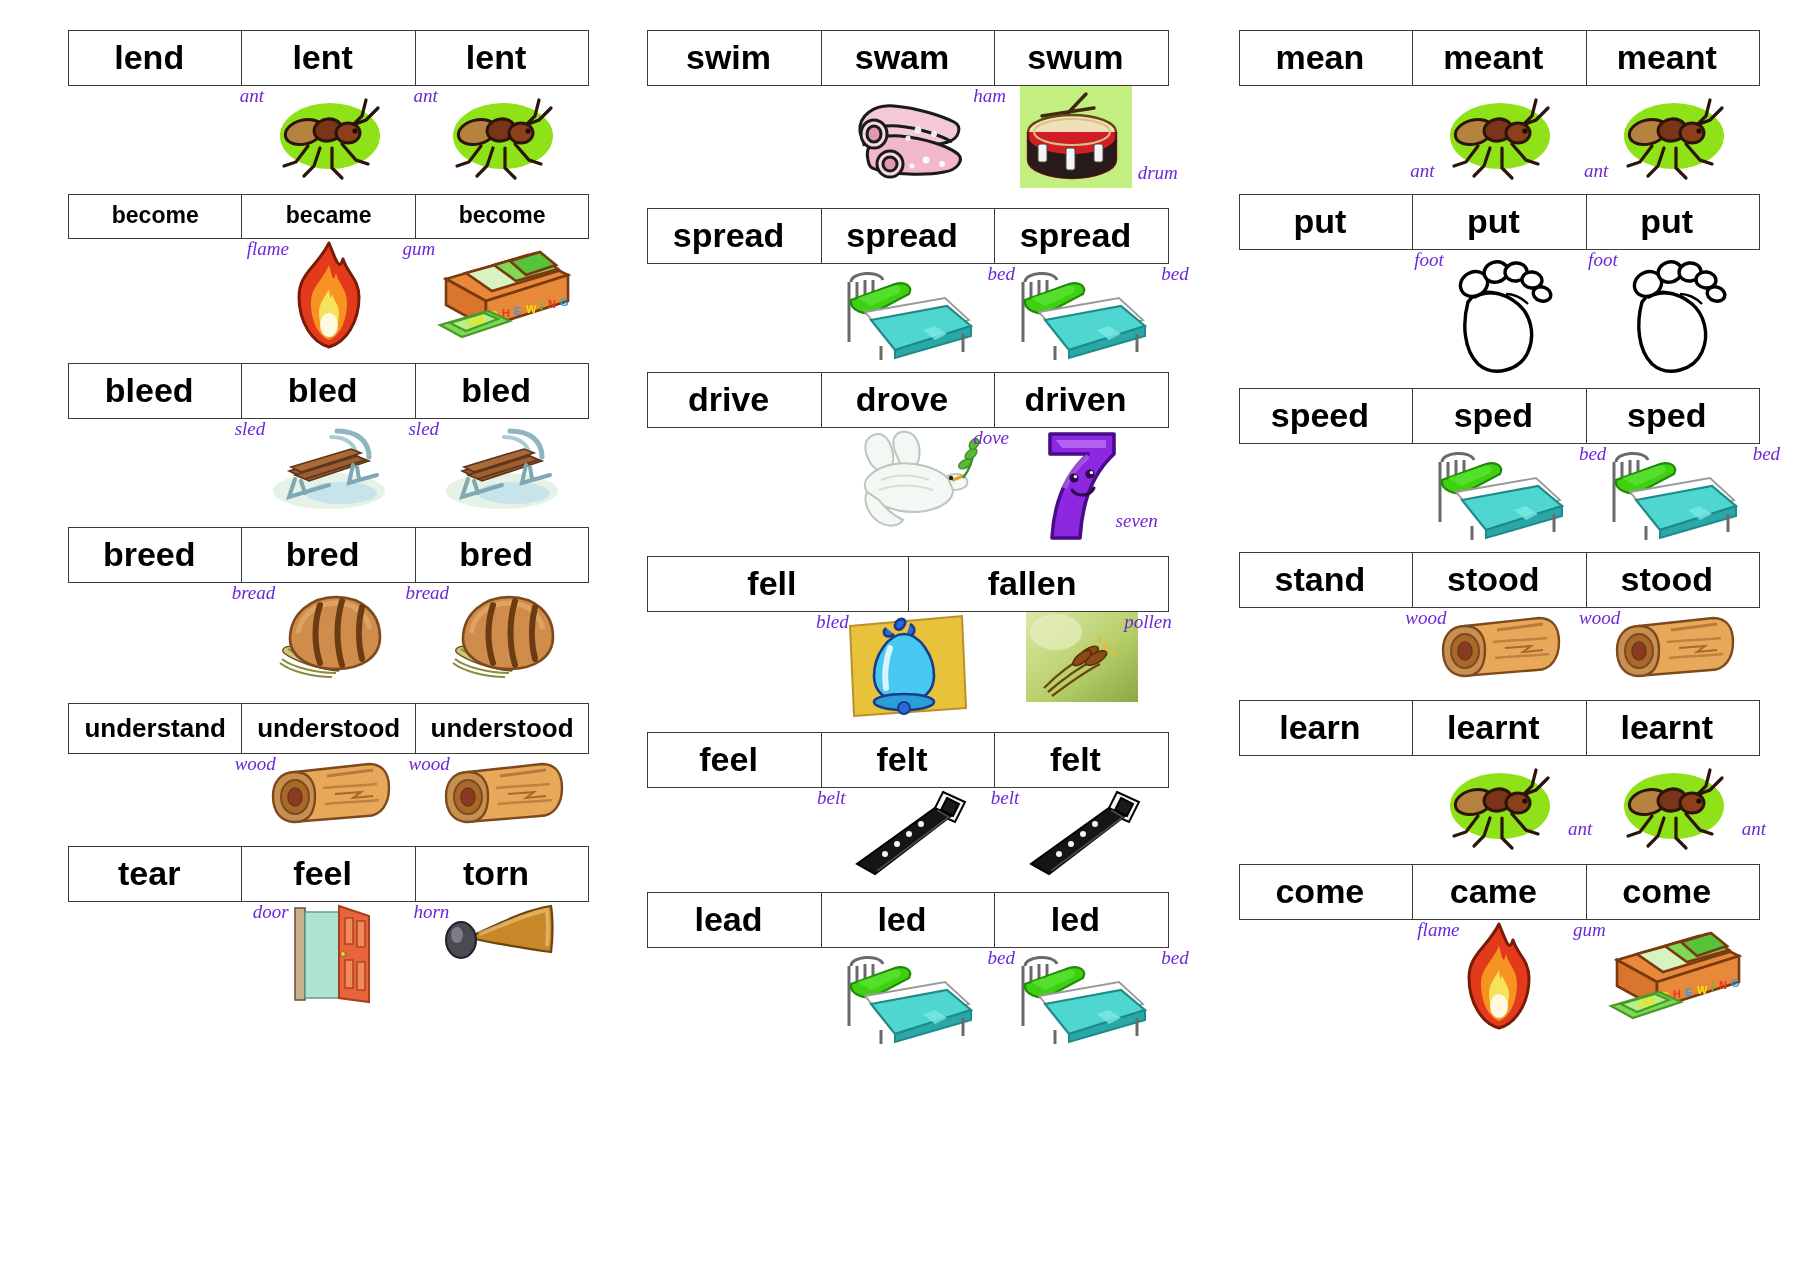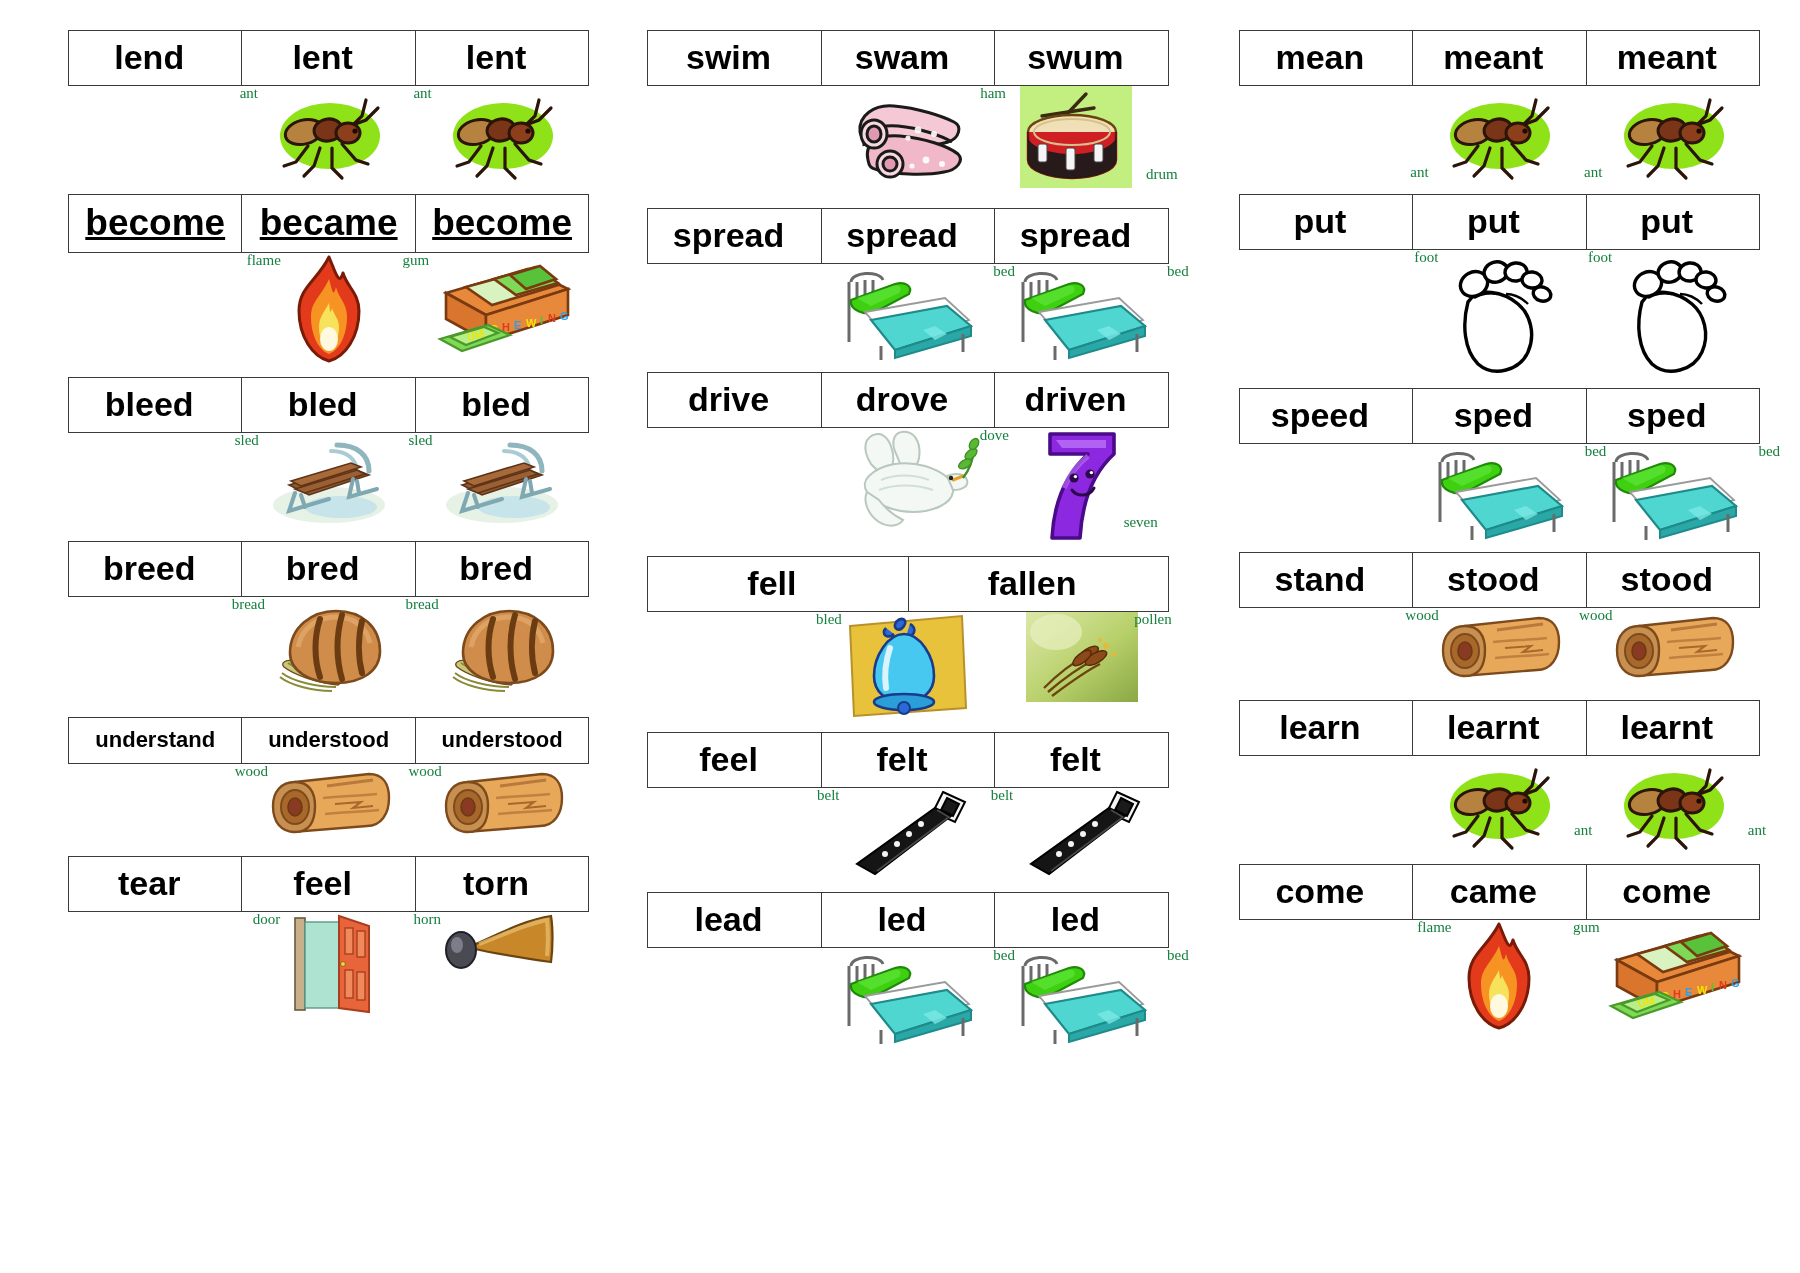--- a/index.html
+++ b/index.html
@@ -54,22 +54,22 @@
     color: #000;
     line-height: 1;
     display: flex;
     align-items: center;
     justify-content: center;
     white-space: nowrap;
   }
   .verb-cell:last-child { border-right: none; }
 
   .size-lg .verb-cell { font-size: 34px; padding: 9px 16px 11px 4px; }
-  .size-md .verb-cell { font-size: 37px; padding: 9px 4px 11px 4px; text-decoration: underline; }
-  .size-sm .verb-cell { font-size: 22px; padding: 11px 3px 12px 3px; }
+  .size-md .verb-cell { font-size: 23px; padding: 9px 4px 11px 4px; }
+  .size-sm .verb-cell { font-size: 26px; padding: 11px 3px 12px 3px; }
 
   
   .pic-row {
     display: flex;
     flex-direction: row;
     width: 100%;
   }
   .pic-slot {
     flex: 1 1 0;
     position: relative;
@@ -77,24 +77,25 @@
     align-items: flex-start;
     justify-content: center;
   }
   .pic-wrap {
     position: relative;
     display: inline-block;
   }
   .pic-label {
     position: absolute;
     font-family: "Liberation Serif", serif;
-    font-size: 15px;
-    color: #15803d;
+    font-size: 19px;
+    color: #6d28d9;
     white-space: nowrap;
     line-height: 1;
+    font-style: italic;
   }
   .lab-tl { top: 0px; left: -30px; }
   .lab-tr { top: 0px; right: -34px; }
   .lab-br { bottom: 14px; right: -34px; }
   .lab-bl { bottom: 2px; left: -30px; }
 
   svg { display: block; overflow: visible; }
   .gap-s  { height: 12px; }
 </style>
 </head>

